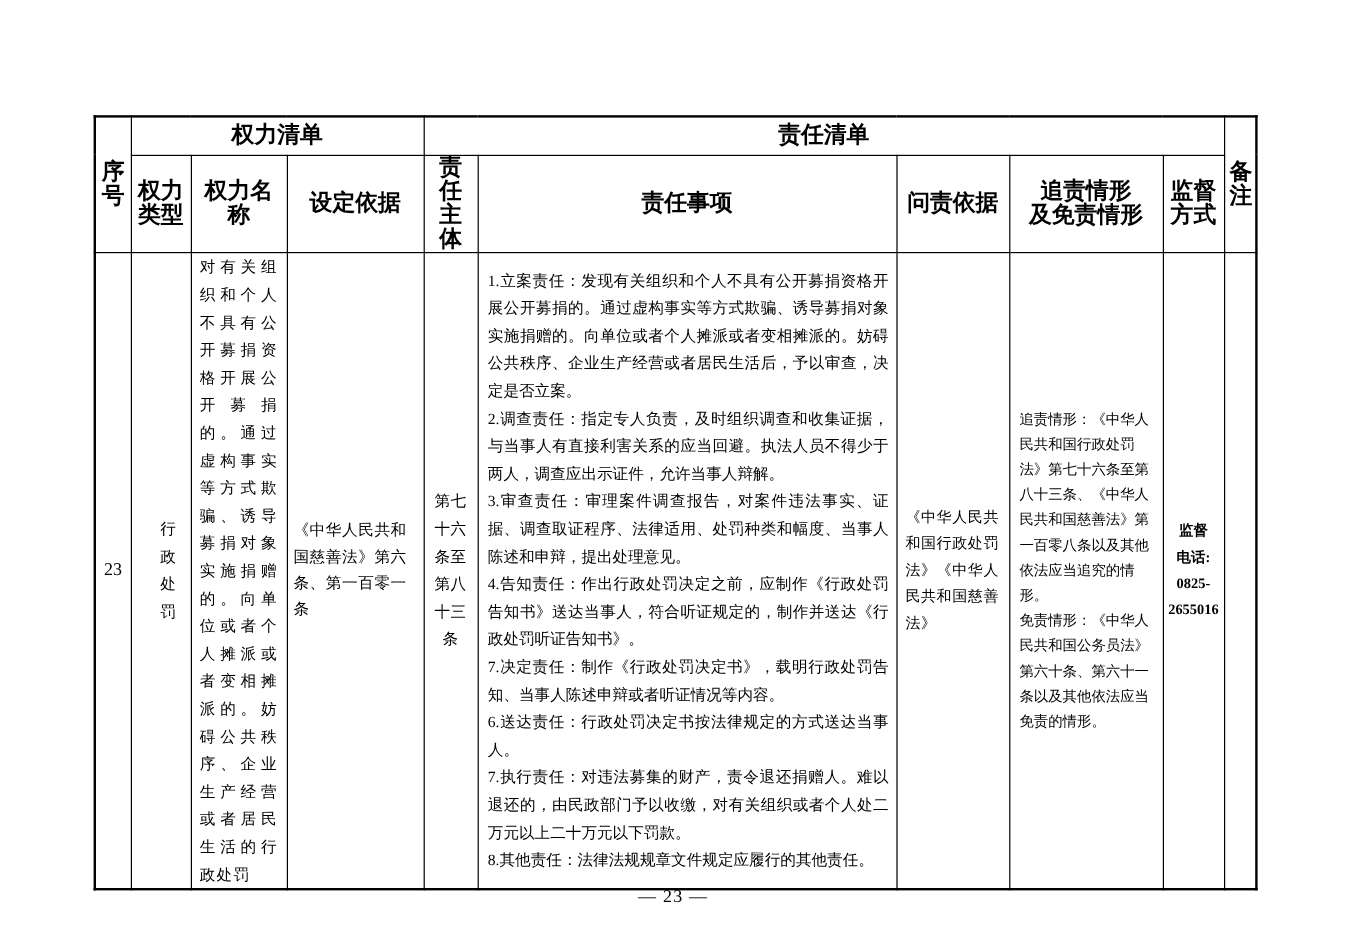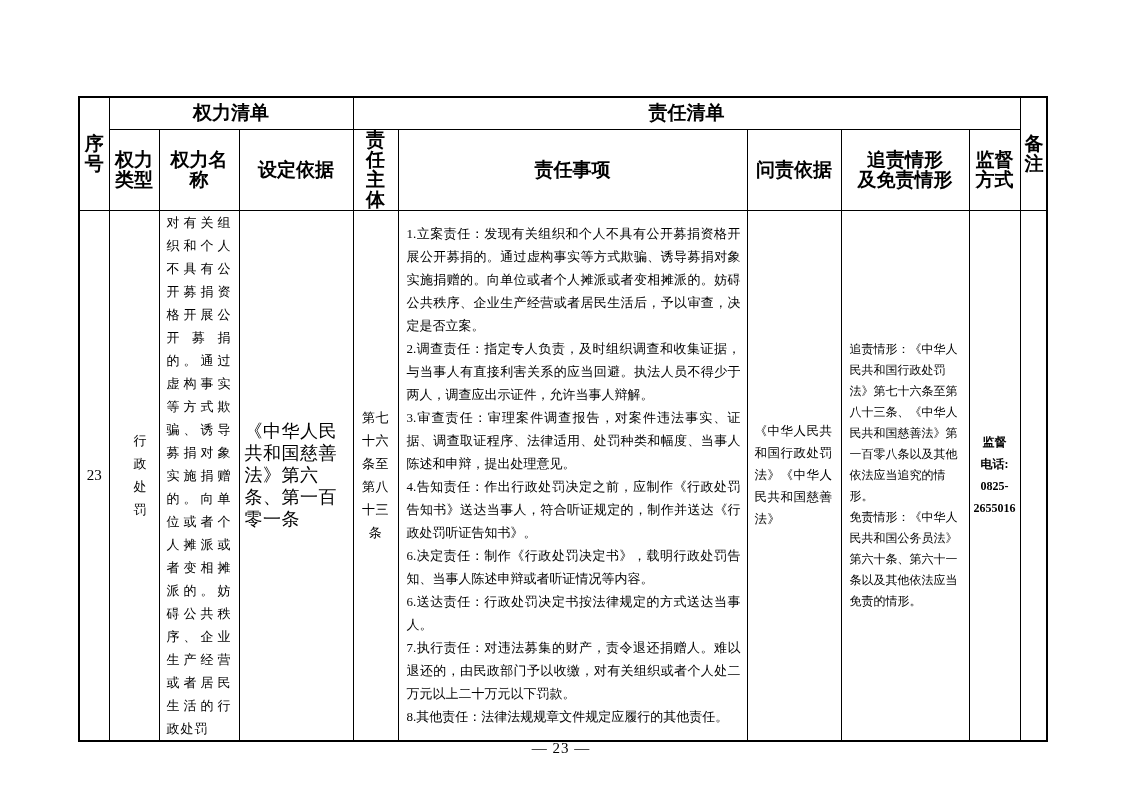--- a/index.html
+++ b/index.html
@@ -44,21 +44,21 @@
     font-size: 13px;
     line-height: 23px;
   }
   td.c-serial {
     text-align: center;
     font-size: 15px;
     font-family: "Liberation Serif", serif;
   }
   td.c-type   { text-align: center; padding: 0 24px; letter-spacing: 1px; }
   td.c-name   { padding: 0 7px; text-align: justify; letter-spacing: 1px; }
-  td.c-basis  { padding: 0 5px; font-size: 18px; line-height: 22px; letter-spacing: 0.5px; }
+  td.c-basis  { padding: 0 5px; font-size: 13px; line-height: 22px; letter-spacing: 0.5px; }
   td.c-body   { padding: 0 2px; text-align: center; letter-spacing: 0.5px; }
   td.c-items  { padding: 0 6px 0 8px; margin-left: 36px; }
   td.c-items .item { text-align: justify; }
   td.c-wzyj   { padding: 0 7px; font-size: 12.5px; line-height: 22px; letter-spacing: 0.5px; }
   td.c-zzqx   { padding: 0 8px; font-size: 12px; line-height: 21px; }
   td.c-jdfs   { padding: 0 4px; font-size: 12px; line-height: 22px; white-space: pre-line; text-align: center; font-weight: bold; }
   td.c-remark { padding: 0 2px; }
   .footer {
     position: absolute;
     top: 740px;
@@ -112,21 +112,21 @@
         <td class="c-serial">23</td>
         <td class="c-type">行政处罚</td>
         <td class="c-name">对有关组织和个人不具有公开募捐资格开展公开募捐的。通过虚构事实等方式欺骗、诱导募捐对象实施捐赠的。向单位或者个人摊派或者变相摊派的。妨碍公共秩序、企业生产经营或者居民生活的行政处罚</td>
         <td class="c-basis">《中华人民共和国慈善法》第六条、第一百零一条</td>
         <td class="c-body">第七十六条至第八十三条</td>
         <td class="c-items">
             <div class="item">1.立案责任：发现有关组织和个人不具有公开募捐资格开展公开募捐的。通过虚构事实等方式欺骗、诱导募捐对象实施捐赠的。向单位或者个人摊派或者变相摊派的。妨碍公共秩序、企业生产经营或者居民生活后，予以审查，决定是否立案。</div>
             <div class="item">2.调查责任：指定专人负责，及时组织调查和收集证据，与当事人有直接利害关系的应当回避。执法人员不得少于两人，调查应出示证件，允许当事人辩解。</div>
             <div class="item">3.审查责任：审理案件调查报告，对案件违法事实、证据、调查取证程序、法律适用、处罚种类和幅度、当事人陈述和申辩，提出处理意见。</div>
             <div class="item">4.告知责任：作出行政处罚决定之前，应制作《行政处罚告知书》送达当事人，符合听证规定的，制作并送达《行政处罚听证告知书》。</div>
-            <div class="item">6.决定责任：制作《行政处罚决定书》，载明行政处罚告知、当事人陈述申辩或者听证情况等内容。</div>
+            <div class="item">7.决定责任：制作《行政处罚决定书》，载明行政处罚告知、当事人陈述申辩或者听证情况等内容。</div>
             <div class="item">6.送达责任：行政处罚决定书按法律规定的方式送达当事人。</div>
             <div class="item">7.执行责任：对违法募集的财产，责令退还捐赠人。难以退还的，由民政部门予以收缴，对有关组织或者个人处二万元以上二十万元以下罚款。</div>
             <div class="item">8.其他责任：法律法规规章文件规定应履行的其他责任。</div>
           </td>
         <td class="c-wzyj">《中华人民共和国行政处罚法》《中华人民共和国慈善法》</td>
         <td class="c-zzqx">
             <div class="situation">追责情形：《中华人民共和国行政处罚法》第七十六条至第八十三条、《中华人民共和国慈善法》第一百零八条以及其他依法应当追究的情形。</div>
             <div class="situation">免责情形：《中华人民共和国公务员法》第六十条、第六十一条以及其他依法应当免责的情形。</div>
           </td>
         <td class="c-jdfs">监督

